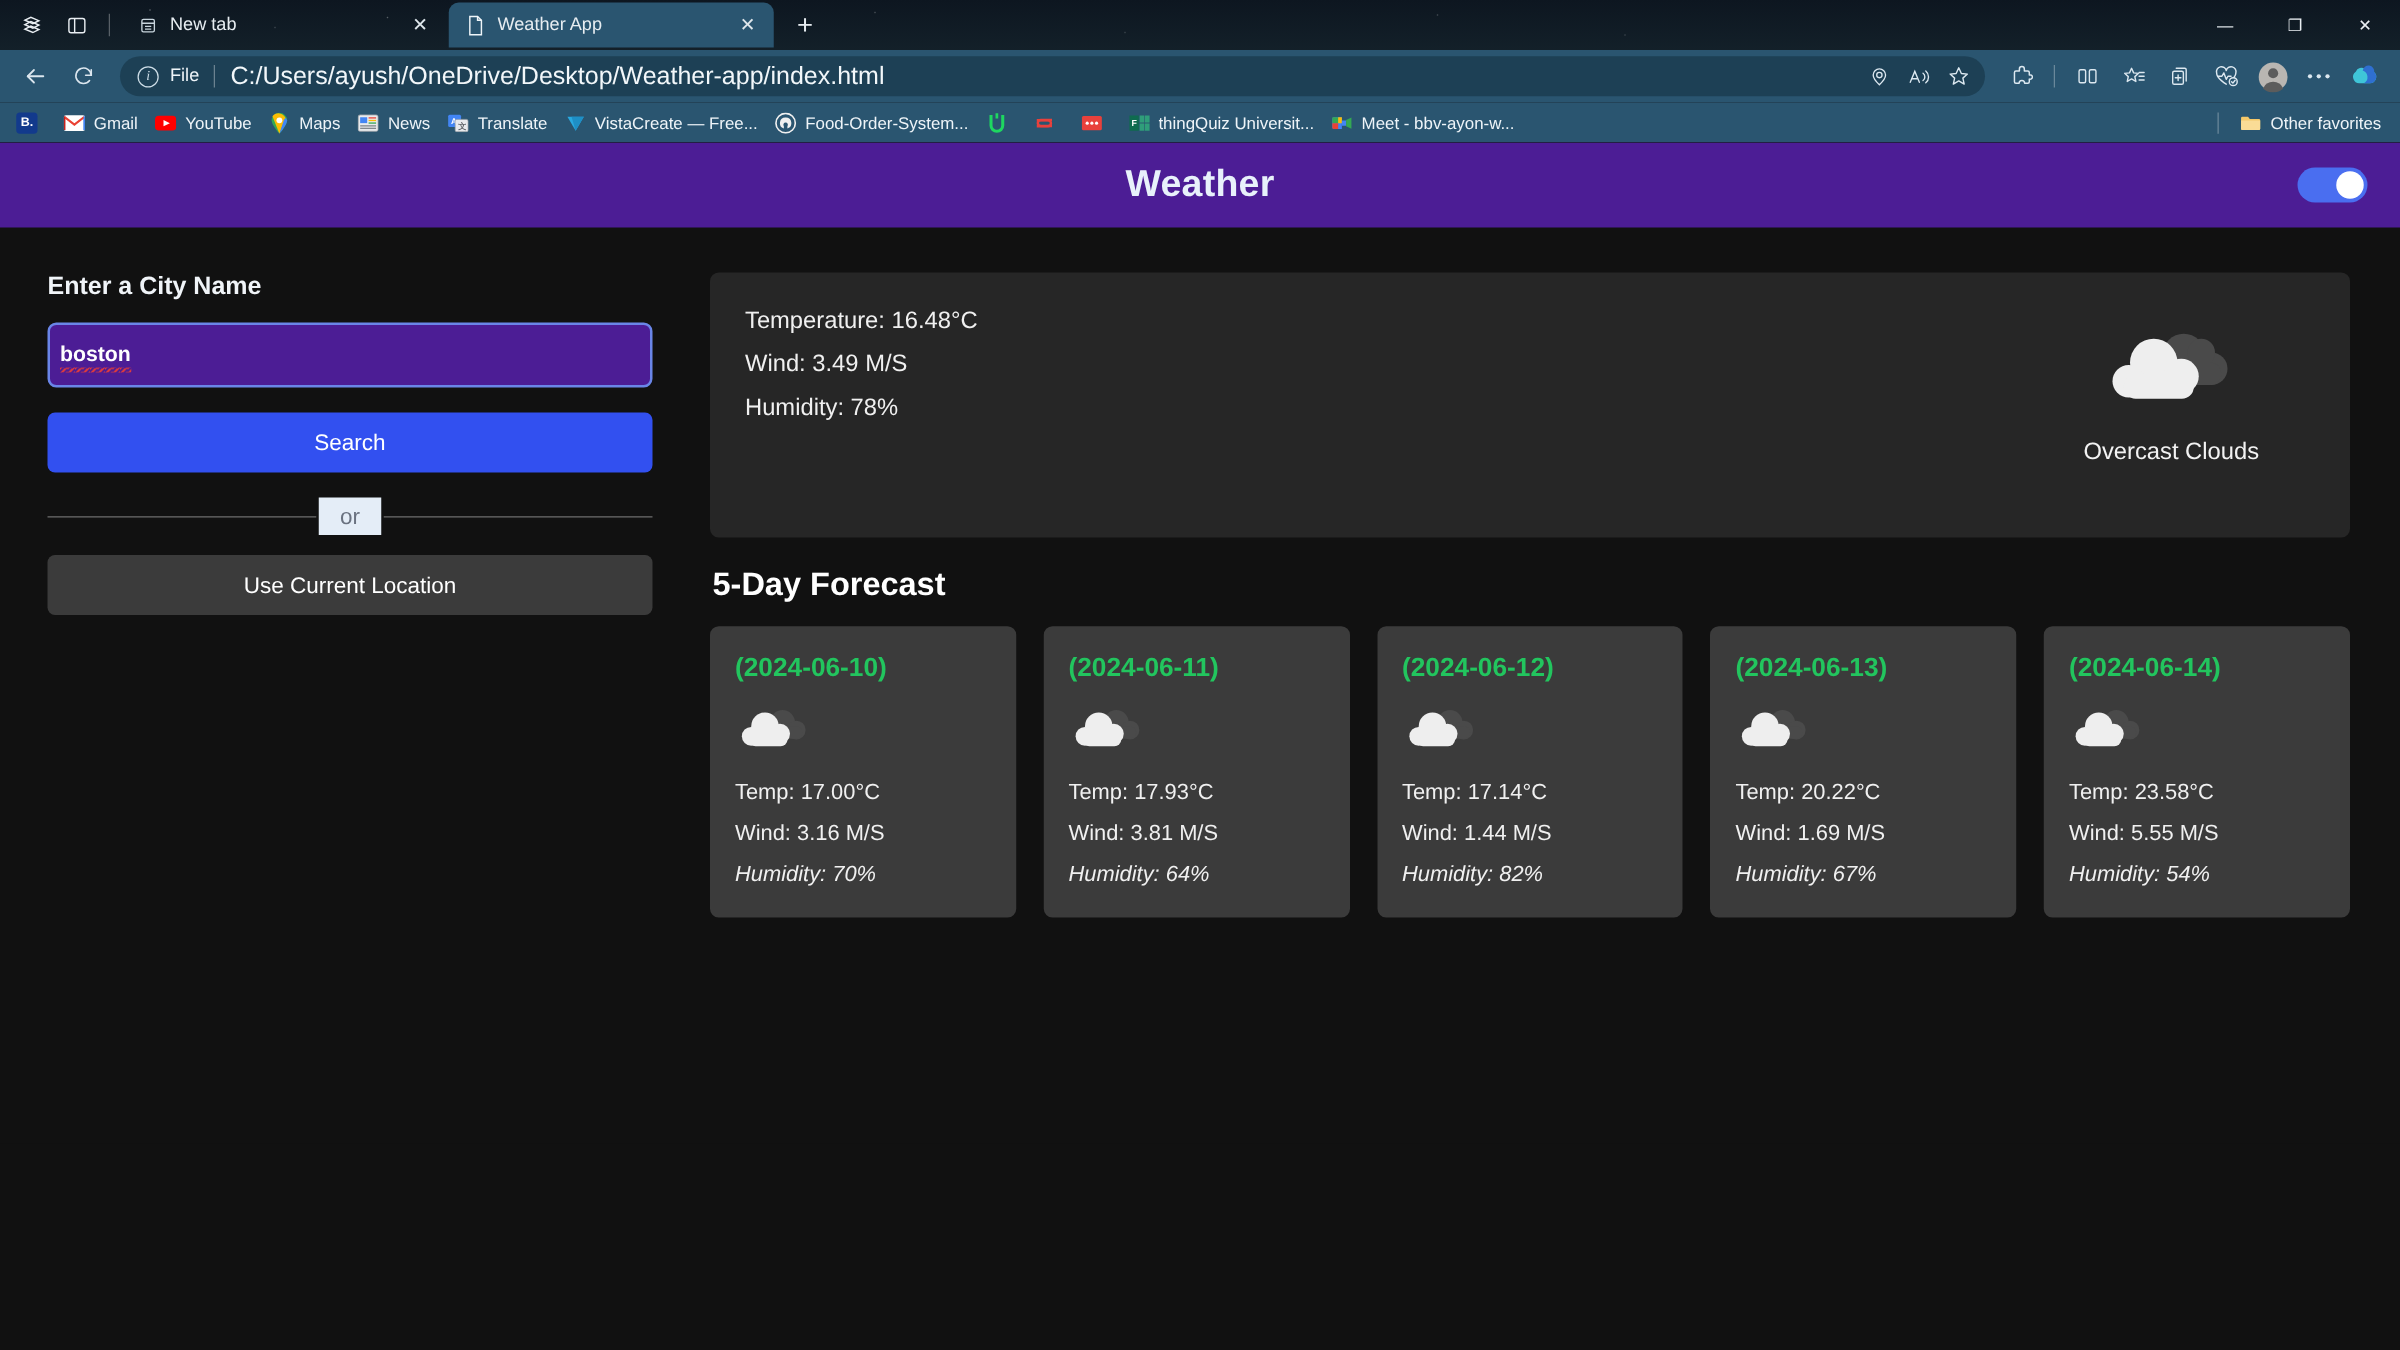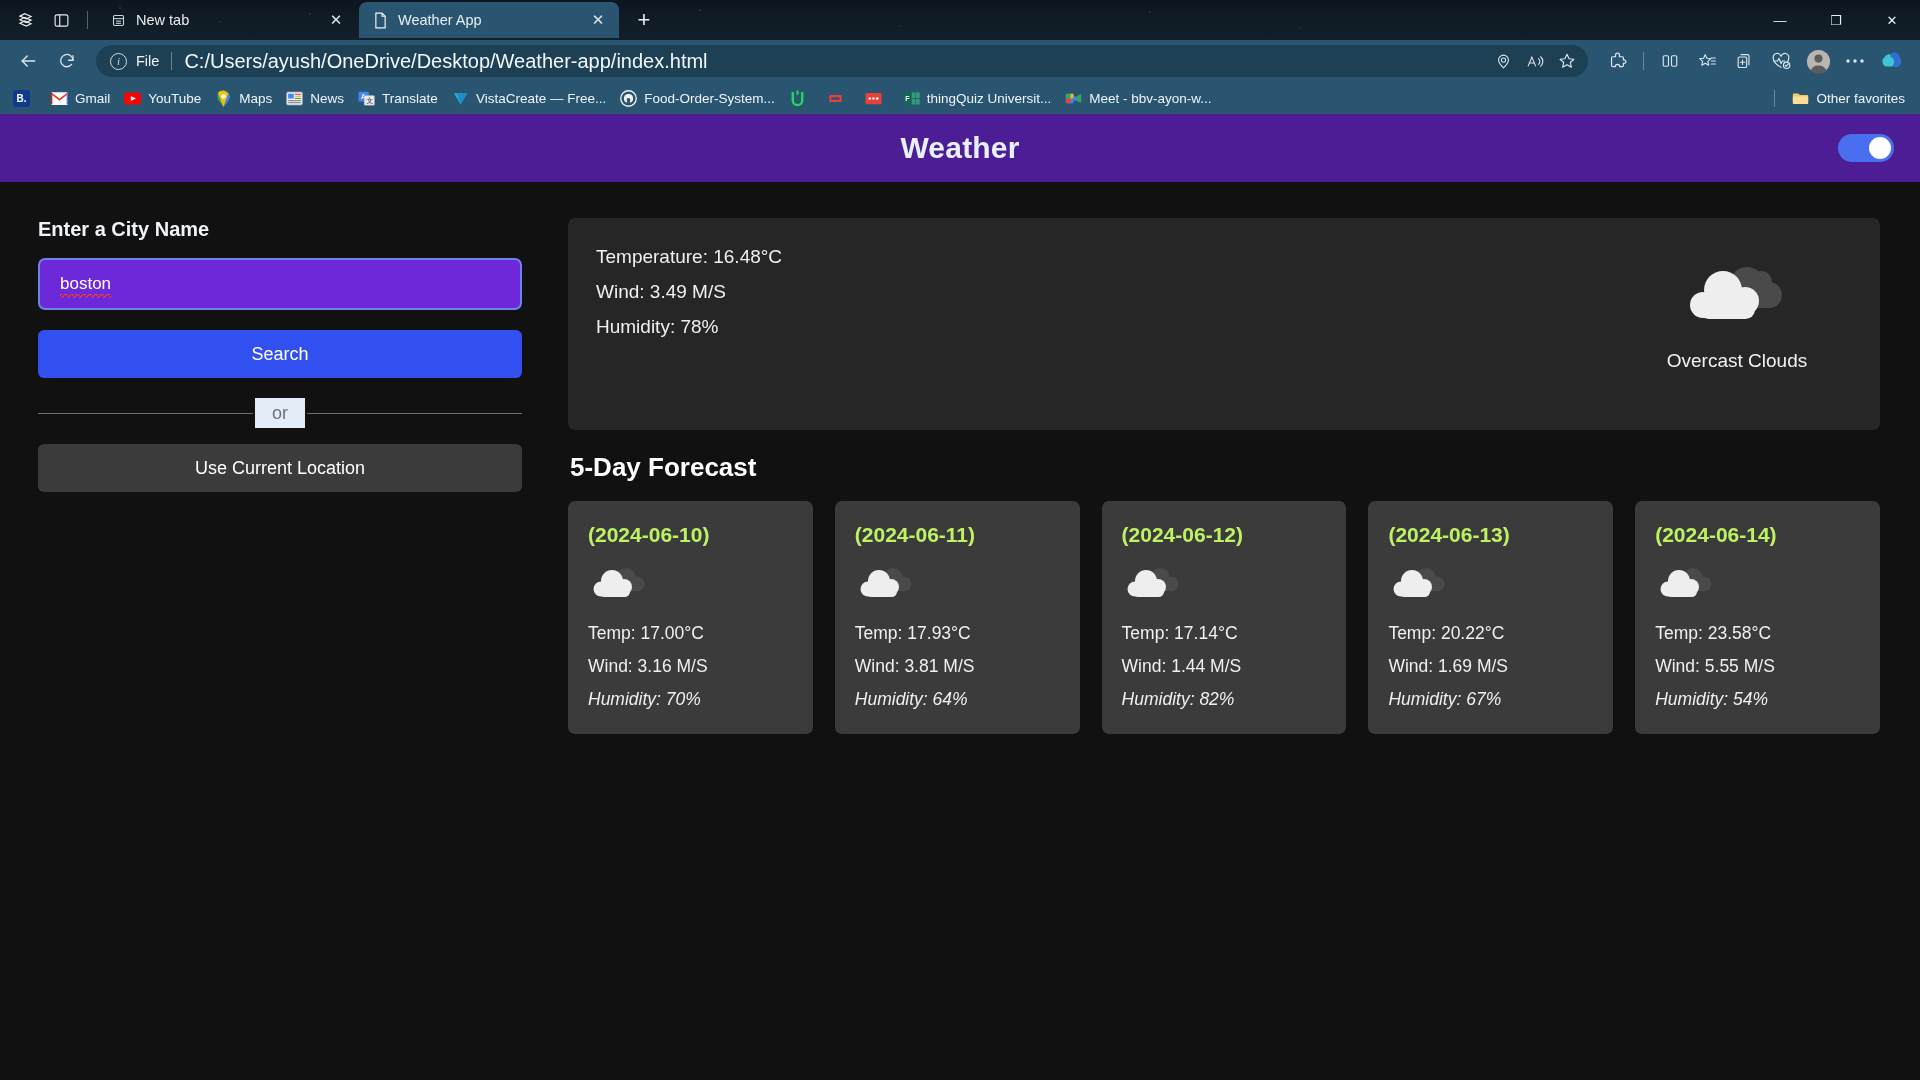--- a/index.html
+++ b/index.html
@@ -104,24 +104,24 @@
     display: flex; align-items: center; justify-content: flex-end; padding: 0 3px;
   }
   .toggle-knob { width: 22px; height: 22px; border-radius: 50%; background: #ffffff; }
 
   .body-wrap { display: flex; padding: 0; }
 
   
   .sidebar { width: 560px; flex: 0 0 560px; padding: 36px 38px 0 38px; }
   .sb-label { font-size: 20px; font-weight: bold; color: #f0f4f8; margin-bottom: 17px; }
   .sb-input {
-    width: 100%; height: 52px; background: #6d28d9; border: 2px solid #6a85e8;
-    border-radius: 7px; color: #ffffff; font-size: 17px; padding: 0 20px;
+    width: 100%; height: 52px; background: #4c1d95; border: 2px solid #6a85e8;
+    border-radius: 7px; color: #ffffff; font-size: 17px; padding: 0 8px;
     font-family: "Liberation Sans", sans-serif; outline: none;
-    display: flex; align-items: center;
+    display: flex; align-items: center; font-weight: bold;
   }
   .sb-input-val { position: relative; display: inline-block; }
   .squiggle {
     position: absolute; left: 0; right: 0; bottom: -4px; height: 4px;
     background-image: repeating-linear-gradient(135deg,#e23b3b 0 1.6px, transparent 1.6px 3.2px);
     background-size: 6px 4px;
   }
   .sb-search {
     width: 100%; height: 48px; margin-top: 20px; background: #3250f0;
     border: none; border-radius: 6px; color: #ffffff; font-size: 18px;
@@ -148,21 +148,21 @@
   .cc-city { font-size: 32px; font-weight: bold; color: #ffffff; margin-bottom: 16px; letter-spacing: -.2px; }
   .cc-line { font-size: 19px; color: #f0f0f0; margin-bottom: 13px; }
   .cc-right { width: 230px; display: flex; flex-direction: column; align-items: center; justify-content: flex-start; padding-top: 14px; }
   .cc-desc { font-size: 19px; color: #f2f2f2; margin-top: 8px; white-space: nowrap; }
 
   .forecast-title { font-size: 26px; font-weight: bold; color: #ffffff; margin: 22px 0 18px 2px; }
   .forecast-grid { display: flex; gap: 22px; }
   .fc-card {
     flex: 1; background: #3b3b3b; border-radius: 7px; padding: 22px 20px 24px 20px;
   }
-  .fc-date { font-size: 21px; font-weight: bold; color: #bef264; margin-bottom: 8px; }
+  .fc-date { font-size: 21px; font-weight: bold; color: #22c55e; margin-bottom: 8px; }
   .fc-icon { height: 62px; display: flex; align-items: center; margin-bottom: 6px; }
   .fc-line { font-size: 17.5px; color: #f0f0f0; margin-bottom: 12px; }
   .fc-line:last-child { margin-bottom: 0; font-style: italic; }
 </style>
 </head>
 <body>
 
 <div class="browser">
 
   <div class="tabstrip">

